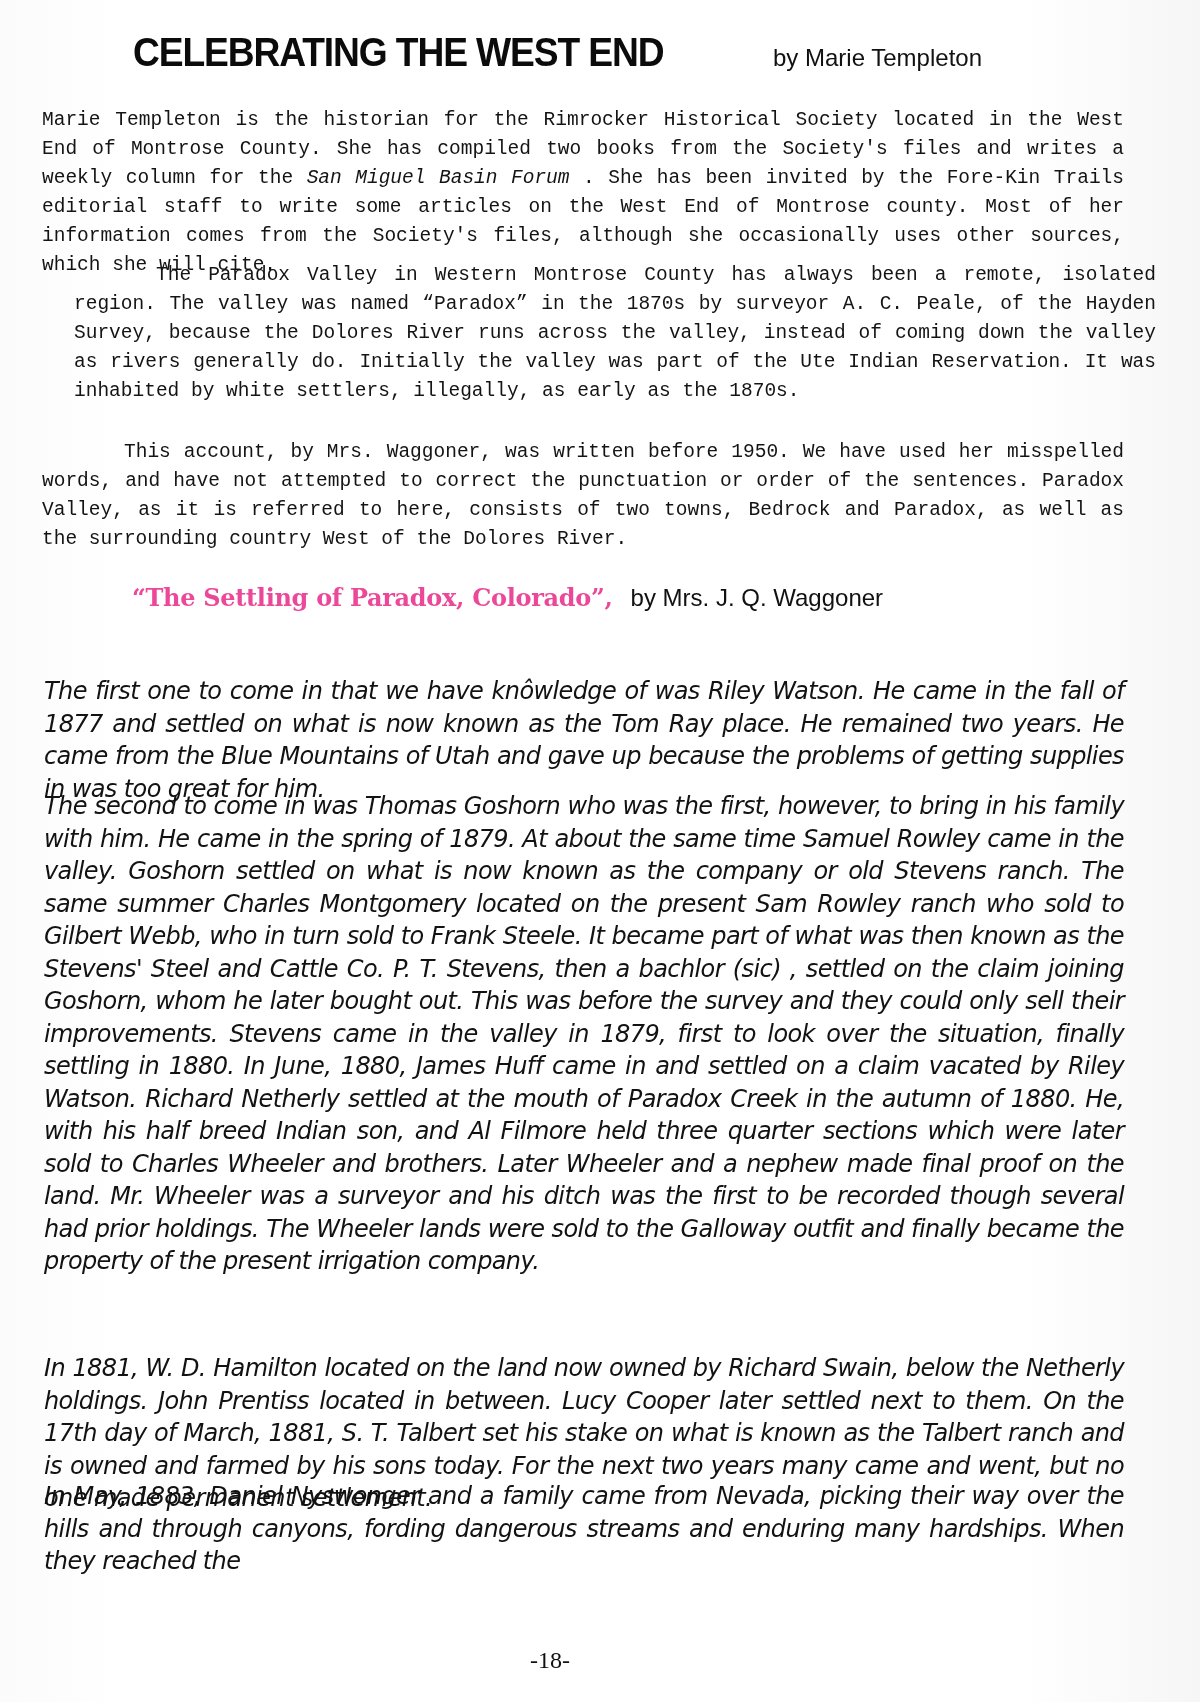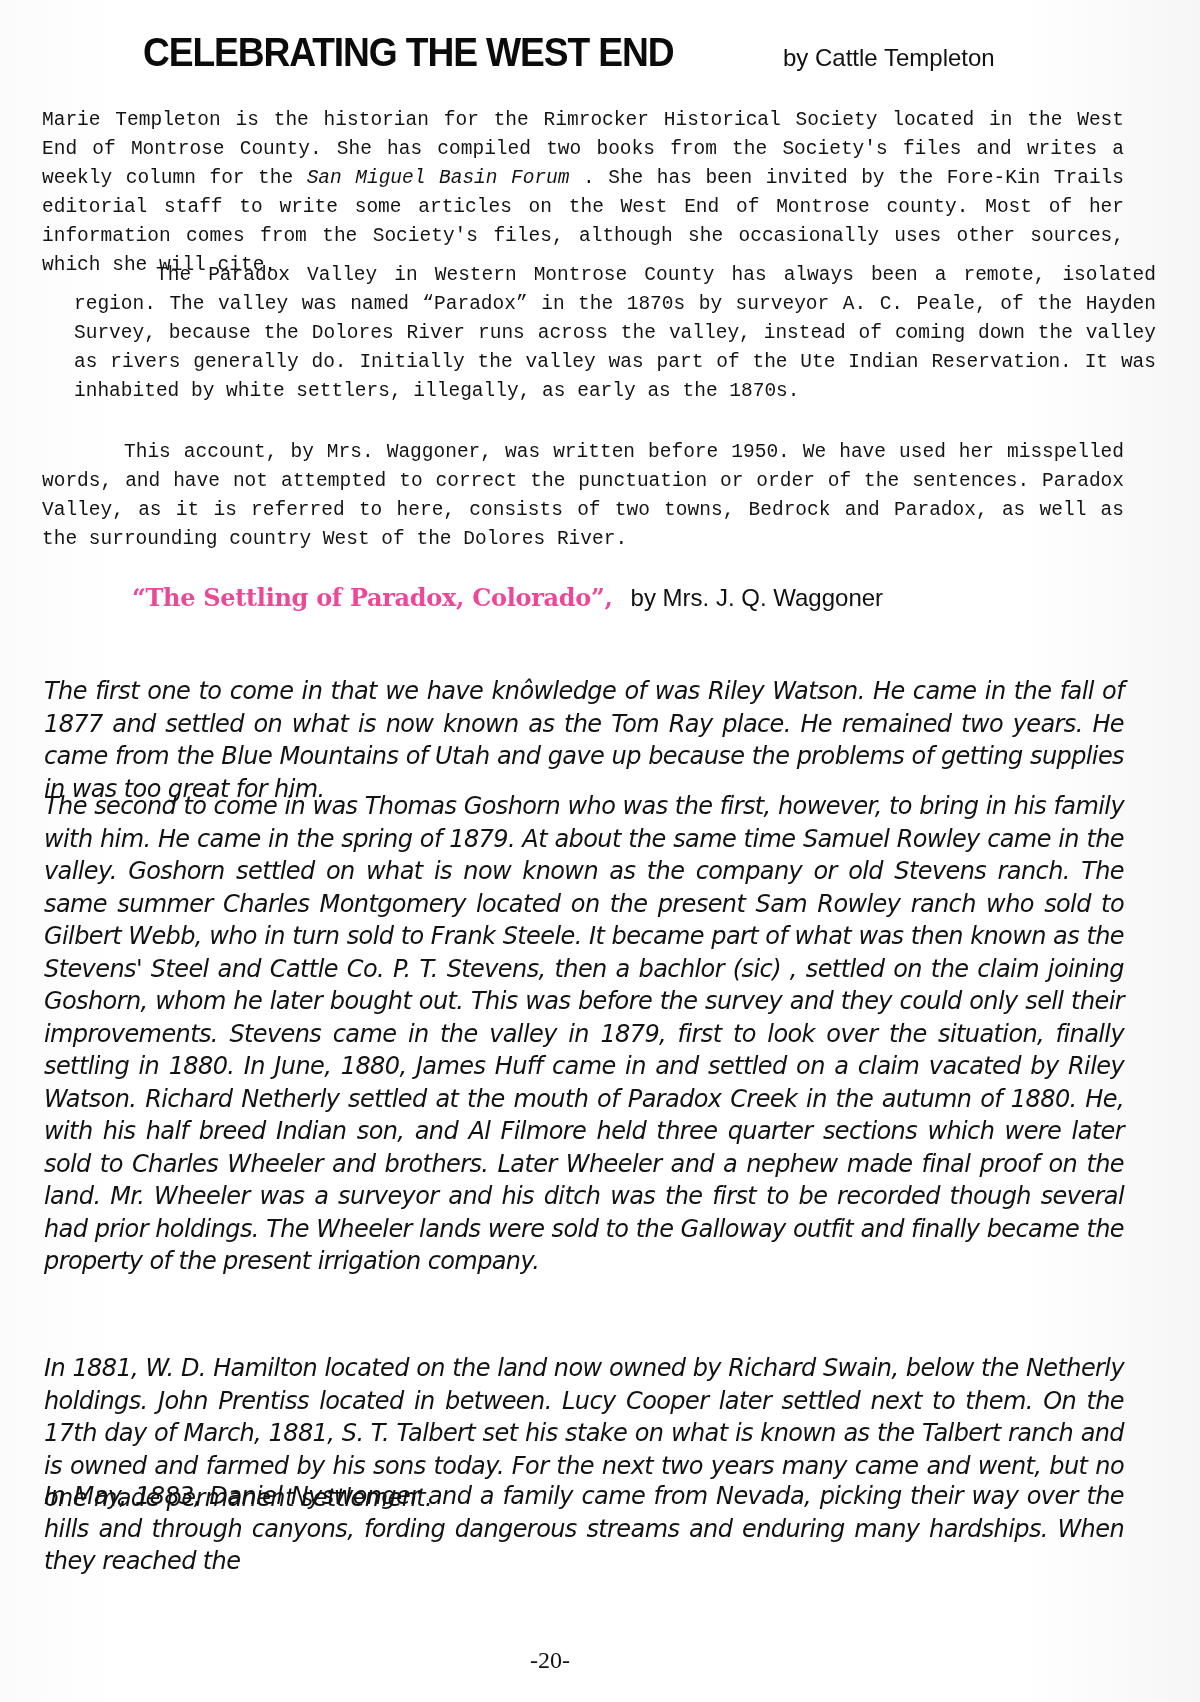--- a/index.html
+++ b/index.html
@@ -15,21 +15,21 @@
       color: #111111;
       background: linear-gradient(90deg, #fbfbfb 0%, #ffffff 10%, #ffffff 85%, #f6f6f6 100%);
     }
     .page {
       position: absolute;
       left: 0; top: 0;
       width: 1200px; height: 1702px;
     }
     .title-row {
       position: absolute;
-      left: 143px;
+      left: 133px;
       top: 30px;
       white-space: nowrap;
     }
     .title-main {
       font-family: "Liberation Sans", sans-serif;
       font-weight: 900;
       font-size: 40px;
       letter-spacing: -1.2px;
       transform: scaleX(0.93);
       transform-origin: left center;
@@ -111,34 +111,34 @@
       color: #111;
     }
   </style>
 </head>
 <body>
 
 <div class="page">
 
   <div class="title-row">
     <span class="title-main">CELEBRATING THE WEST END</span>
-    <span class="title-by">by Cattle Templeton</span>
+    <span class="title-by">by Marie Templeton</span>
   </div>
 
   <p class="intro p1"><span>Marie Templeton is the historian for the Rimrocker Historical Society located in the West End of Montrose County. She has compiled two books from the Society's files and writes a weekly column for the </span><i>San Miguel Basin Forum</i><span> . She has been invited by the Fore-Kin Trails editorial staff to write some articles on the West End of Montrose county. Most of her information comes from the Society's files, although she occasionally uses other sources, which she will cite.</span></p>
 
   <p class="intro indent p2">The Paradox Valley in Western Montrose County has always been a remote, isolated region. The valley was named “Paradox” in the 1870s by surveyor A. C. Peale, of the Hayden Survey, because the Dolores River runs across the valley, instead of coming down the valley as rivers generally do. Initially the valley was part of the Ute Indian Reservation. It was inhabited by white settlers, illegally, as early as the 1870s.</p>
 
   <p class="intro indent p3">This account, by Mrs. Waggoner, was written before 1950. We have used her misspelled words, and have not attempted to correct the punctuation or order of the sentences. Paradox Valley, as it is referred to here, consists of two towns, Bedrock and Paradox, as well as the surrounding country West of the Dolores River.</p>
 
   <div class="article-title">
     <span class="article-title-main">“The Settling of Paradox, Colorado”,</span>
     <span class="article-title-by">by Mrs. J. Q. Waggoner</span>
   </div>
 
   <p class="story s1">The first one to come in that we have knôwledge of was Riley Watson. He came in  the fall of 1877 and settled on what is now known as the Tom Ray place. He remained two years. He came from the Blue Mountains of Utah and gave up because the problems of getting supplies in was too great for him.</p>
   <p class="story s2">The second to come in was Thomas Goshorn who was the first, however, to bring in his family with him. He came in the spring of 1879. At about the same time Samuel Rowley came in the valley. Goshorn settled on what is now known as the company or old Stevens ranch. The same summer Charles Montgomery located on the present Sam Rowley ranch who sold to Gilbert Webb, who in turn sold to Frank Steele. It became part of what was then known as the Stevens' Steel  and Cattle Co. P. T. Stevens, then a bachlor (sic) , settled on the claim joining Goshorn, whom he later bought out. This was before the survey and they could only sell their improvements. Stevens came in the valley in 1879, first to look over the situation, finally settling in 1880. In June, 1880, James Huff came in and settled on a claim vacated by Riley Watson. Richard Netherly settled at the mouth of Paradox Creek in the autumn of 1880. He, with his half breed Indian son, and Al Filmore held three quarter sections which were later sold to Charles Wheeler and brothers. Later Wheeler and a nephew made final proof on the land. Mr. Wheeler was a surveyor and his ditch was the first to be recorded though several had prior holdings. The Wheeler lands were sold to the Galloway outfit and finally became the property of the present irrigation company.</p>
   <p class="story s3">In 1881, W. D. Hamilton located on the land now owned by Richard Swain, below the Netherly holdings. John Prentiss located in between. Lucy Cooper later settled next to them. On the 17th day of March, 1881, S. T. Talbert set his stake on what is known as the Talbert ranch and is owned and farmed by his sons today. For the next two years many came and went, but no one made permanent settlement.</p>
   <p class="story s4">In May, 1883, Daniel Nyswonger and a family came from Nevada, picking their way over the hills and through canyons, fording dangerous streams and enduring many hardships. When they reached the</p>
 
-  <div class="page-number">-20-</div>
+  <div class="page-number">-18-</div>
 
 </div>
 
 </body></html>

